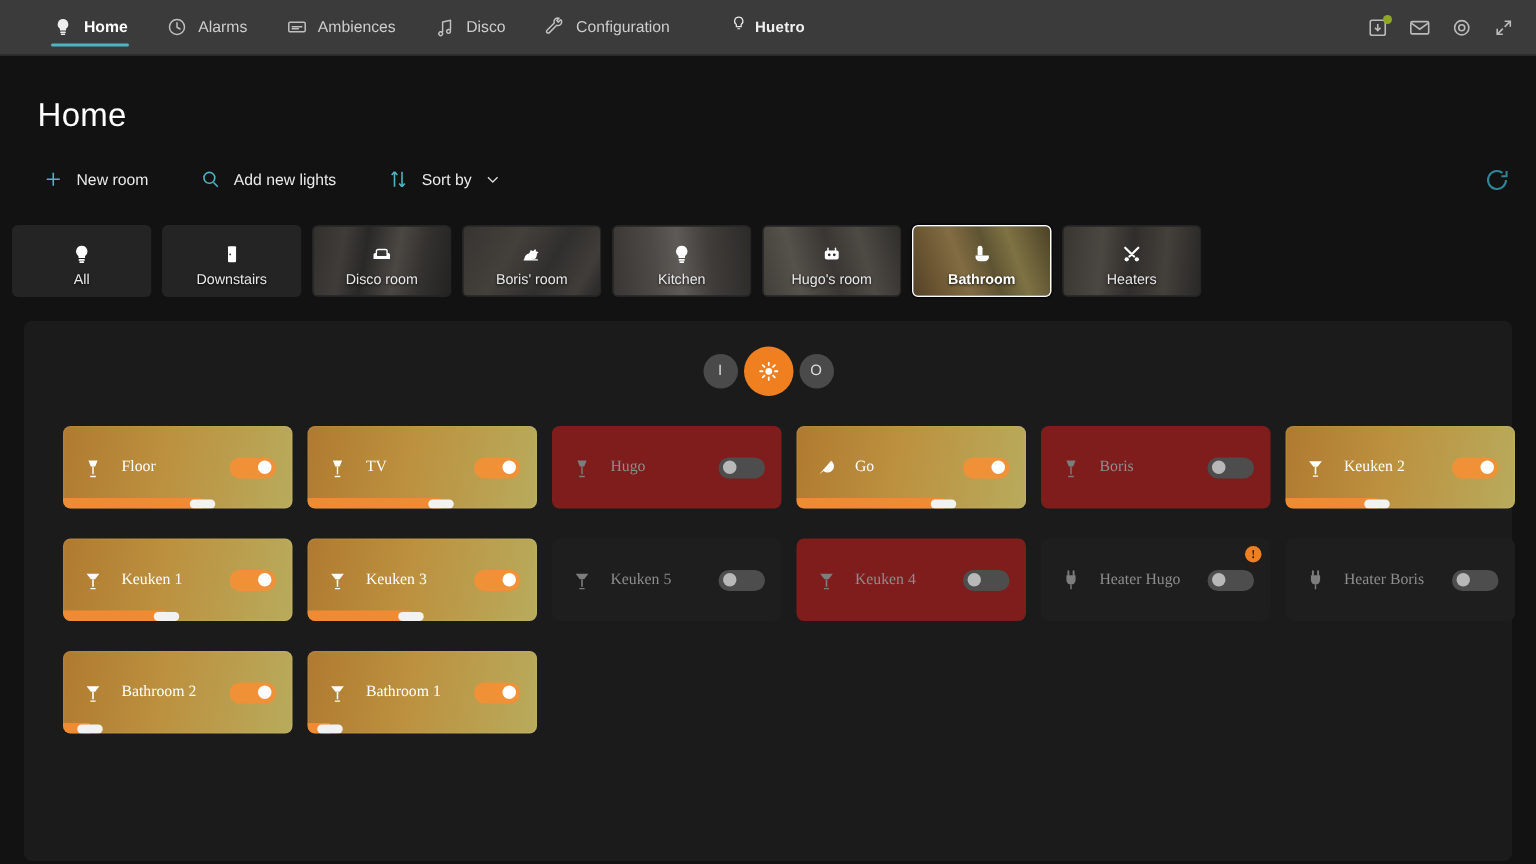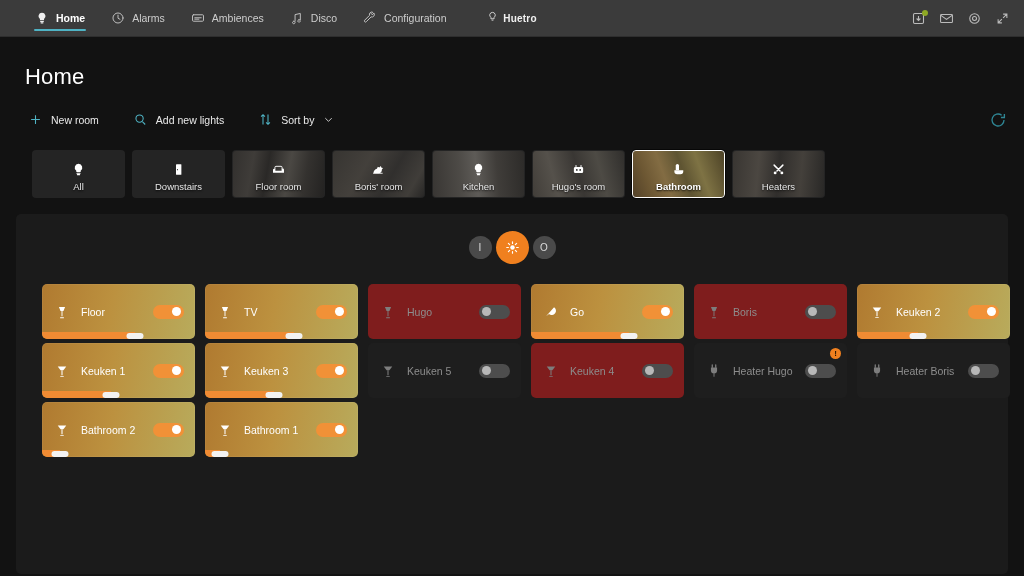--- a/index.html
+++ b/index.html
@@ -97,21 +97,21 @@
     position: absolute;
     right: 17px; top: 50%; transform: translateY(-50%);
     width: 18px; height: 18px;
     cursor: pointer;
   }
 
   
   .rooms {
     display: flex;
     gap: 7px;
-    margin: 18px 0 0 32px;
+    margin: 18px 0 0 8px;
   }
   .room {
     width: 93px; height: 48px;
     border-radius: 4px;
     position: relative;
     overflow: hidden;
     cursor: pointer;
     background: #242424;
     display: flex;
     flex-direction: column;
@@ -183,22 +183,23 @@
   }
   .pw-btn.center {
     width: 33px; height: 33px;
     background: #f0801f;
   }
 
   
   .grid {
     display: grid;
     grid-template-columns: repeat(6, 153px);
-    gap: 4px 10px;
+    gap: 20px 10px;
     padding: 20px 0 0 26px;
+    font-family: Liberation Serif, serif;
   }
   .card {
     position: relative;
     height: 55px;
     border-radius: 5px;
     overflow: hidden;
     display: flex;
     align-items: center;
     padding: 0 11px 0 12px;
     cursor: pointer;
@@ -422,21 +423,21 @@
                 <circle cx="10.4" cy="12.2" r="0.95" fill="#2a2a2a" stroke="none"></circle>
           </svg></span>
         <span class="room-label">Downstairs</span>
       </div>
       <div class="room">
         <div class="room-photo ph-living"></div>
         <span class="room-ico"><svg width="15" height="15" viewBox="0 0 24 24" fill="none" stroke="#ffffff" stroke-width="1.7" stroke-linecap="round" stroke-linejoin="round">
             <path d="M3.2 12.5a1.9 1.9 0 0 1 3.8 0v1.3h10v-1.3a1.9 1.9 0 1 1 3.8 0v4.6H3.2z" fill="#ffffff" stroke="none"></path>
                 <path d="M6.3 11.2V8.6a1.7 1.7 0 0 1 1.7-1.7h8a1.7 1.7 0 0 1 1.7 1.7v2.6" stroke-width="1.5"></path>
           </svg></span>
-        <span class="room-label">Floor room</span>
+        <span class="room-label">Disco room</span>
       </div>
       <div class="room">
         <div class="room-photo ph-boris"></div>
         <span class="room-ico"><svg width="15" height="15" viewBox="0 0 24 24" fill="none" stroke="#ffffff" stroke-width="1.7" stroke-linecap="round" stroke-linejoin="round">
             <path d="M4 18c0-4 2.5-6.4 5.4-7.2l1.6-3.3 2.3 1.2 2.4-2.3 1.1 2.7 2.4.6-1.8 2.1c.4 3.7-2.2 6.2-5.4 6.2z" fill="#ffffff" stroke="none"></path>
                 <path d="M4 18h14" stroke-width="1.4"></path>
           </svg></span>
         <span class="room-label">Boris' room</span>
       </div>
       <div class="room">

